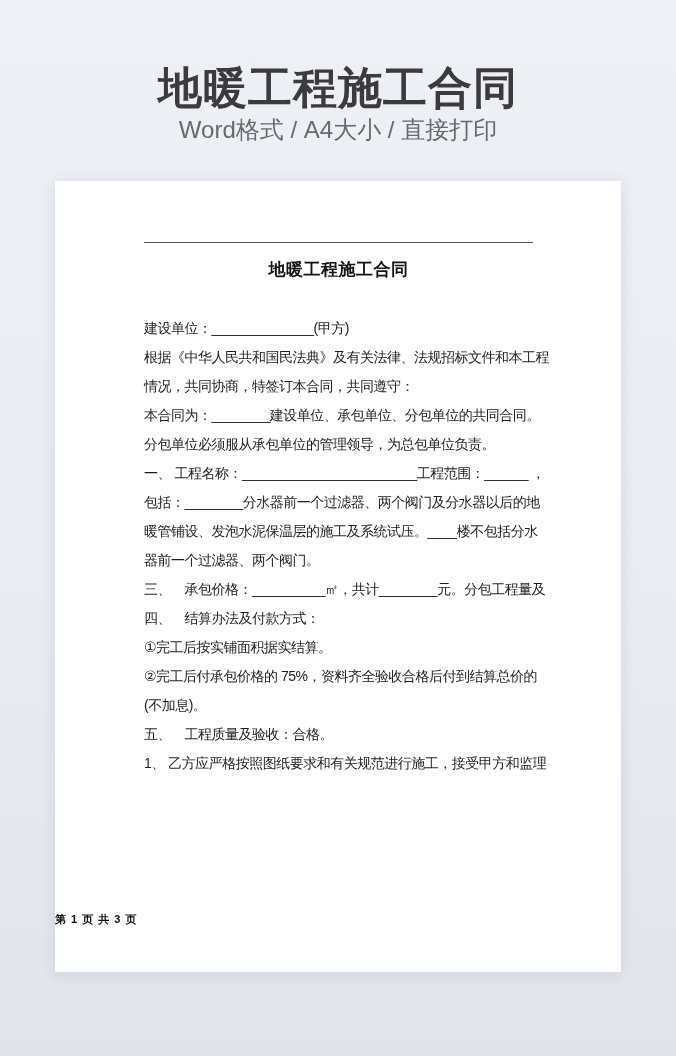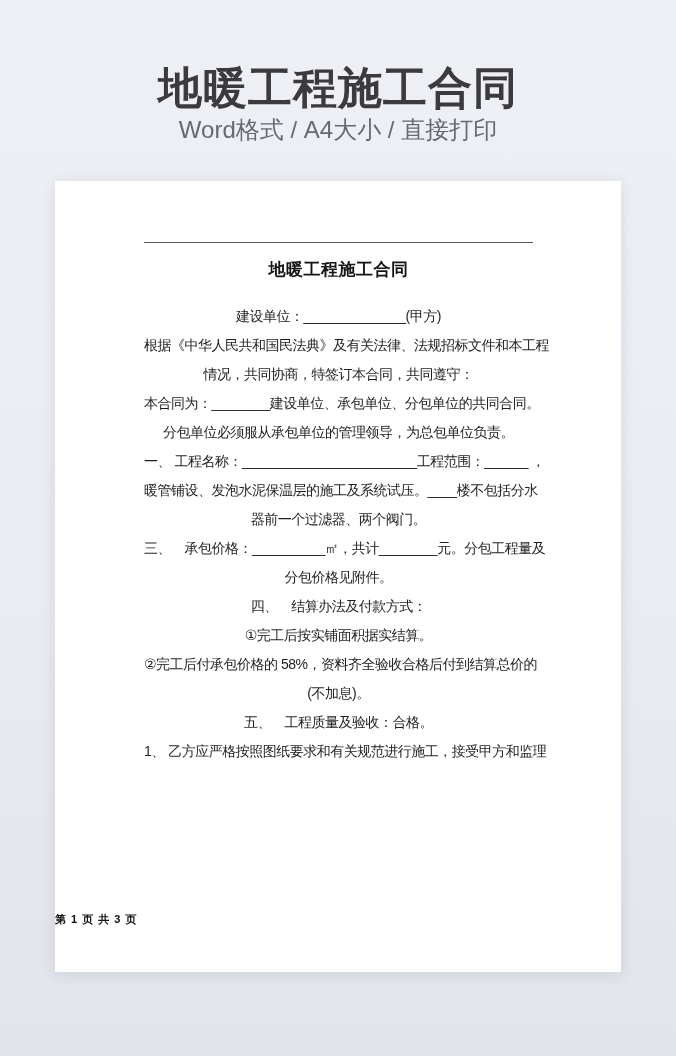--- a/index.html
+++ b/index.html
@@ -41,21 +41,21 @@
   }
   .doc-title {
     margin-top: 12px;
     font-size: 17px;
     line-height: 29px;
     font-weight: bold;
     text-align: center;
     color: #141414;
     letter-spacing: 0.5px;
   }
-  .doc-body { margin-top: 18px; text-align: center; }
+  .doc-body { margin-top: 30px; }
   .line {
     height: 29px;
     line-height: 29px;
     font-size: 14px;
     letter-spacing: -0.5px;
     color: #1e1e1e;
     white-space: nowrap;
   }
   .doc-footer {
     position: absolute;
@@ -81,26 +81,26 @@
   <div class="page-inner">
     <hr class="rule">
     <div class="doc-title">地暖工程施工合同</div>
     <div class="doc-body">
         <div class="line">建设单位：______________(甲方)</div>
         <div class="line">根据《中华人民共和国民法典》及有关法律、法规招标文件和本工程</div>
         <div class="line">情况，共同协商，特签订本合同，共同遵守：</div>
         <div class="line">本合同为：________建设单位、承包单位、分包单位的共同合同。</div>
         <div class="line">分包单位必须服从承包单位的管理领导，为总包单位负责。</div>
         <div class="line">一、 工程名称：________________________工程范围：______ ，</div>
+        <div class="line">包括：________分水器前一个过滤器、两个阀门及分水器以后的地</div>
         <div class="line">暖管铺设、发泡水泥保温层的施工及系统试压。____楼不包括分水</div>
         <div class="line">器前一个过滤器、两个阀门。</div>
         <div class="line">三、　承包价格：__________㎡，共计________元。分包工程量及</div>
-        <div class="line">分包价格见附件。</div>
         <div class="line">四、　结算办法及付款方式：</div>
         <div class="line">①完工后按实铺面积据实结算。</div>
-        <div class="line">②完工后付承包价格的 58%，资料齐全验收合格后付到结算总价的</div>
+        <div class="line">②完工后付承包价格的 75%，资料齐全验收合格后付到结算总价的</div>
         <div class="line">(不加息)。</div>
         <div class="line">五、　工程质量及验收：合格。</div>
         <div class="line">1、 乙方应严格按照图纸要求和有关规范进行施工，接受甲方和监理</div>
       </div>
   </div>
   <div class="doc-footer">第 1 页 共 3 页</div>
 </div>
 
 </body></html>

